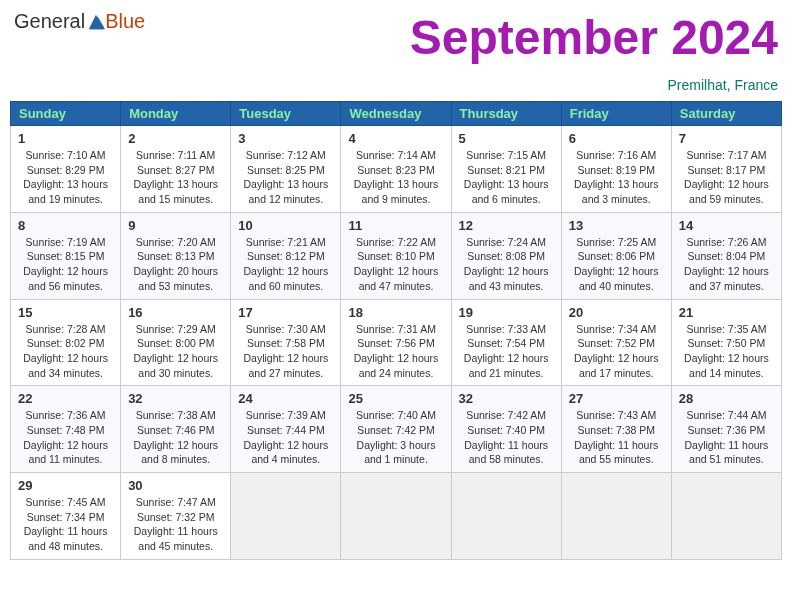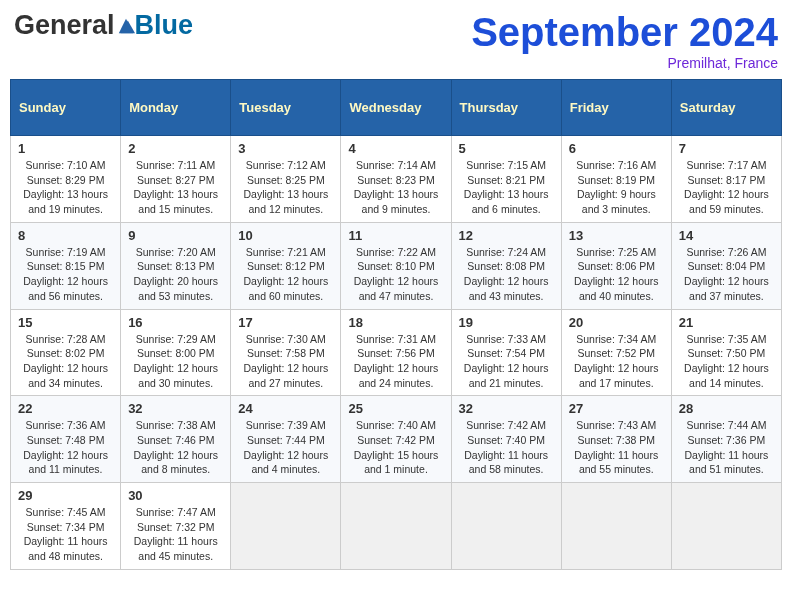--- a/index.html
+++ b/index.html
@@ -18,53 +18,54 @@
       padding: 0 4px;
     }
     .logo {
       display: flex;
       flex-direction: column;
       align-items: flex-start;
     }
     .logo-text {
       display: flex;
       align-items: center;
-      font-size: 27px;
-      font-weight: bold;
+      font-size: 20px;
+      font-weight: normal;
       color: #333;
     }
     .logo-general { color: #333; }
-    .logo-blue { color: #0369a1; }
+    .logo-blue { color: #c2410c; }
     .logo-icon {
       width: 18px;
       height: 18px;
       margin-left: 2px;
     }
     .title-block {
       text-align: right;
     }
     .month-title {
-      font-size: 40px;
+      font-size: 48px;
       font-weight: bold;
-      color: #1d4ed8;
+      color: #a21caf;
     }
     .location {
       font-size: 14px;
-      color: #6d28d9;
+      color: #0f766e;
+      margin-top: 12px;
     }
     .calendar {
       width: 100%;
       border-collapse: collapse;
       border: 1px solid #ccc;
     }
     .calendar th {
       background-color: #2563a8;
-      color: #fef9c3;
+      color: #86efac;
       text-align: left;
-      padding: 20px 8px;
+      padding: 4px 8px;
       font-size: 13px;
       border: 1px solid #1a4f8a;
     }
     .calendar td {
       vertical-align: top;
       padding: 5px 7px;
       border: 1px solid #ccc;
       font-size: 10.5px;
       color: #333;
       background: #fff;
@@ -137,21 +138,21 @@
         <td>
           <span class="day-num">4</span>
           <div class="cell-content"><span>Sunrise: 7:14 AM</span><br><span>Sunset: 8:23 PM</span><br><span>Daylight: 13 hours and 9 minutes.</span></div>
         </td>
         <td>
           <span class="day-num">5</span>
           <div class="cell-content"><span>Sunrise: 7:15 AM</span><br><span>Sunset: 8:21 PM</span><br><span>Daylight: 13 hours and 6 minutes.</span></div>
         </td>
         <td>
           <span class="day-num">6</span>
-          <div class="cell-content"><span>Sunrise: 7:16 AM</span><br><span>Sunset: 8:19 PM</span><br><span>Daylight: 9 hours and 3 minutes.</span></div>
+          <div class="cell-content"><span>Sunrise: 7:16 AM</span><br><span>Sunset: 8:19 PM</span><br><span>Daylight: 13 hours and 3 minutes.</span></div>
         </td>
         <td>
           <span class="day-num">7</span>
           <div class="cell-content"><span>Sunrise: 7:17 AM</span><br><span>Sunset: 8:17 PM</span><br><span>Daylight: 12 hours and 59 minutes.</span></div>
         </td>
       </tr>
       <tr>
         <td>
           <span class="day-num">8</span>
           <div class="cell-content"><span>Sunrise: 7:19 AM</span><br><span>Sunset: 8:15 PM</span><br><span>Daylight: 12 hours and 56 minutes.</span></div>
@@ -219,21 +220,21 @@
         <td>
           <span class="day-num">32</span>
           <div class="cell-content"><span>Sunrise: 7:38 AM</span><br><span>Sunset: 7:46 PM</span><br><span>Daylight: 12 hours and 8 minutes.</span></div>
         </td>
         <td>
           <span class="day-num">24</span>
           <div class="cell-content"><span>Sunrise: 7:39 AM</span><br><span>Sunset: 7:44 PM</span><br><span>Daylight: 12 hours and 4 minutes.</span></div>
         </td>
         <td>
           <span class="day-num">25</span>
-          <div class="cell-content"><span>Sunrise: 7:40 AM</span><br><span>Sunset: 7:42 PM</span><br><span>Daylight: 15 hours and 1 minute.</span></div>
+          <div class="cell-content"><span>Sunrise: 7:40 AM</span><br><span>Sunset: 7:42 PM</span><br><span>Daylight: 3 hours and 1 minute.</span></div>
         </td>
         <td>
           <span class="day-num">32</span>
           <div class="cell-content"><span>Sunrise: 7:42 AM</span><br><span>Sunset: 7:40 PM</span><br><span>Daylight: 11 hours and 58 minutes.</span></div>
         </td>
         <td>
           <span class="day-num">27</span>
           <div class="cell-content"><span>Sunrise: 7:43 AM</span><br><span>Sunset: 7:38 PM</span><br><span>Daylight: 11 hours and 55 minutes.</span></div>
         </td>
         <td>

